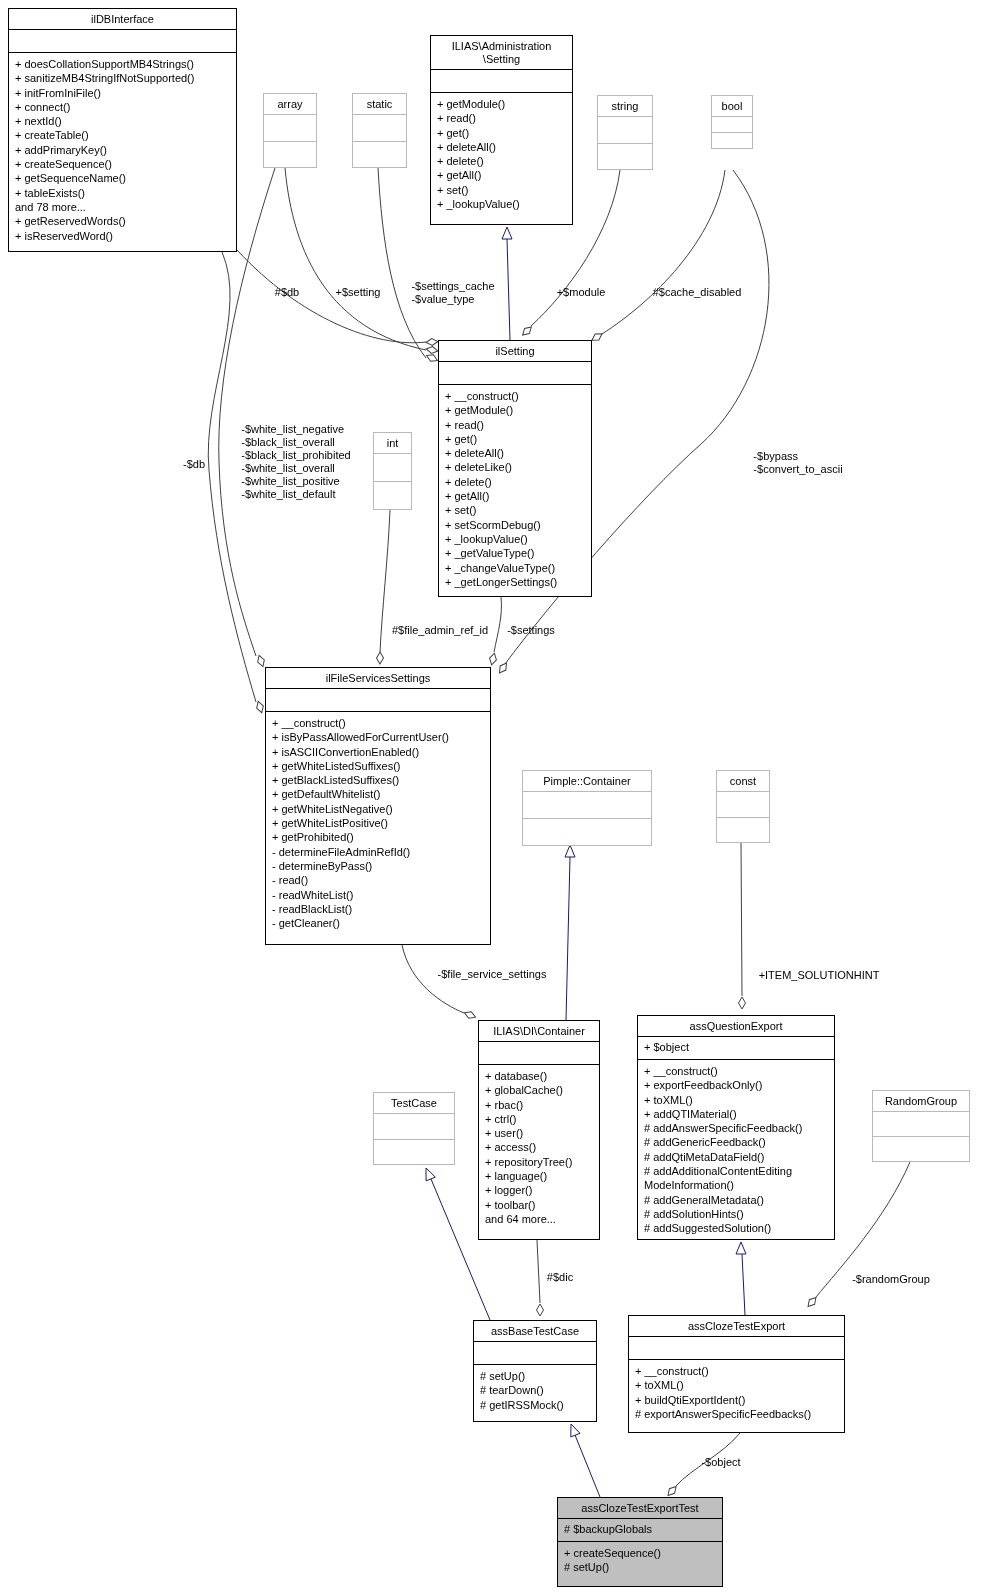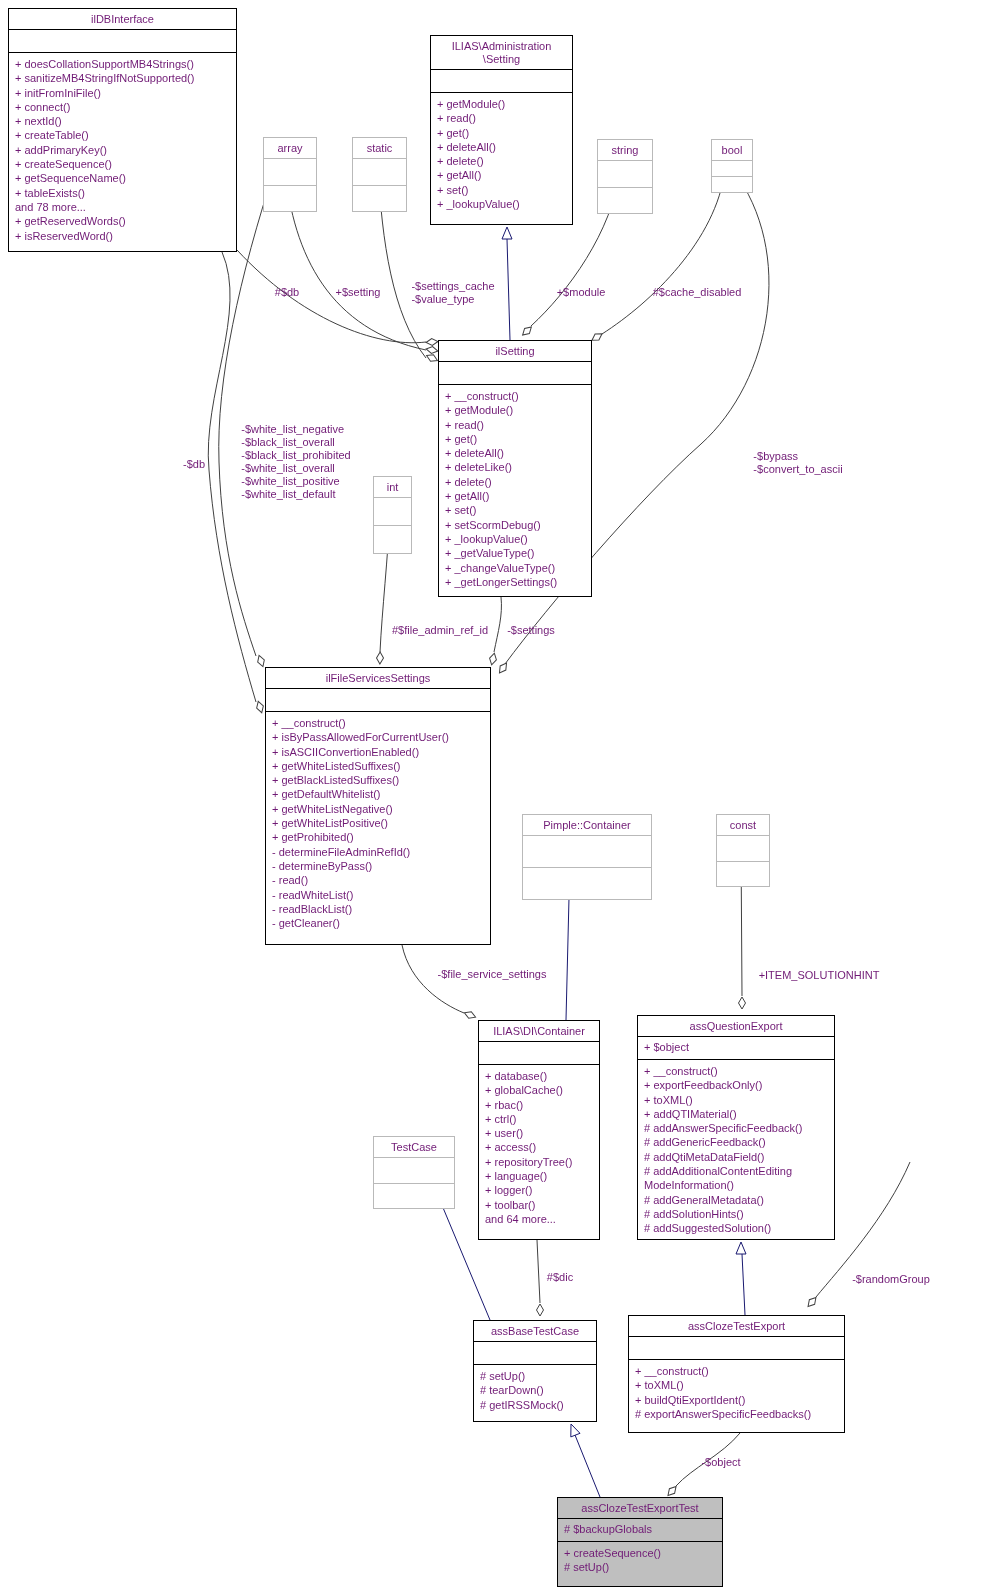--- a/index.html
+++ b/index.html
@@ -1,27 +1,27 @@
 <!DOCTYPE html>
 <html><head>
 <meta charset="utf-8">
 <style>
   html,body{margin:0;padding:0;background:#fff;}
   .canvas{position:relative;width:985px;height:1595px;background:#fff;
-          font-family:"Liberation Sans",sans-serif;color:#701a75;overflow:hidden;}
+          font-family:"Liberation Sans",sans-serif;color:#000000;overflow:hidden;}
   svg.edges{position:absolute;left:0;top:0;pointer-events:none;}
   .uml-box{position:absolute;background:#fff;border:1px solid #000;
            display:flex;flex-direction:column;font-size:11px;box-sizing:border-box;}
   .uml-title{text-align:center;padding:4px 2px 3px;line-height:13px;
              border-bottom:1px solid #000;white-space:pre-line;flex:0 0 auto;}
   .uml-attrs{height:16px;padding:3px 6px;border-bottom:1px solid #000;
              line-height:14px;flex:0 0 auto;overflow:hidden;}
   .uml-methods{padding:4px 6px;flex:1 1 auto;overflow:hidden;}
   .member-line{line-height:14.3px;white-space:nowrap;}
-  .uml-box.gray{border-color:#b9b9b9;margin-top:44px;}
+  .uml-box.gray{border-color:#b9b9b9;}
   .uml-box.gray .uml-title{border-bottom-color:#b9b9b9;}
   .uml-box.simple .uml-title{border-bottom:1px solid #b9b9b9;}
   .uml-sec{flex:1 1 auto;}
   .uml-sec + .uml-sec{border-top:1px solid #b9b9b9;}
   .uml-box.current{background:#bfbfbf;}
   .uml-box.current .uml-attrs{border-bottom-color:#000;}
   .edge-label{position:absolute;transform:translateX(-50%);font-size:11px;
               line-height:13px;white-space:pre;}
 </style>
 </head>
@@ -215,21 +215,21 @@
         <div class="member-line">+ getProhibited()</div>
         <div class="member-line">- determineFileAdminRefId()</div>
         <div class="member-line">- determineByPass()</div>
         <div class="member-line">- read()</div>
         <div class="member-line">- readWhiteList()</div>
         <div class="member-line">- readBlackList()</div>
         <div class="member-line">- getCleaner()</div>
       </div>
   </div>
 
-  <div class="uml-box simple gray" style="left:522px;top:770px;width:130px;height:86px">
+  <div class="uml-box simple gray" style="left:522px;top:770px;width:130px;height:76px">
     <div class="uml-title">Pimple::Container</div>
     <div class="uml-sec"></div>
     <div class="uml-sec"></div>
   </div>
 
   <div class="uml-box simple gray" style="left:716px;top:770px;width:54px;height:73px">
     <div class="uml-title">const</div>
     <div class="uml-sec"></div>
     <div class="uml-sec"></div>
   </div>
@@ -272,20 +272,25 @@
         <div class="member-line"># addSuggestedSolution()</div>
       </div>
   </div>
 
   <div class="uml-box simple gray" style="left:373px;top:1092px;width:82px;height:73px">
     <div class="uml-title">TestCase</div>
     <div class="uml-sec"></div>
     <div class="uml-sec"></div>
   </div>
 
+  <div class="uml-box simple gray" style="left:872px;top:1090px;width:98px;height:72px">
+    <div class="uml-title">RandomGroup</div>
+    <div class="uml-sec"></div>
+    <div class="uml-sec"></div>
+  </div>
 
   <div class="uml-box" style="left:473px;top:1320px;width:124px;height:102px">
     <div class="uml-title">assBaseTestCase</div>
     <div class="uml-attrs"></div>
     <div class="uml-methods">
         <div class="member-line"># setUp()</div>
         <div class="member-line"># tearDown()</div>
         <div class="member-line"># getIRSSMock()</div>
       </div>
   </div>

